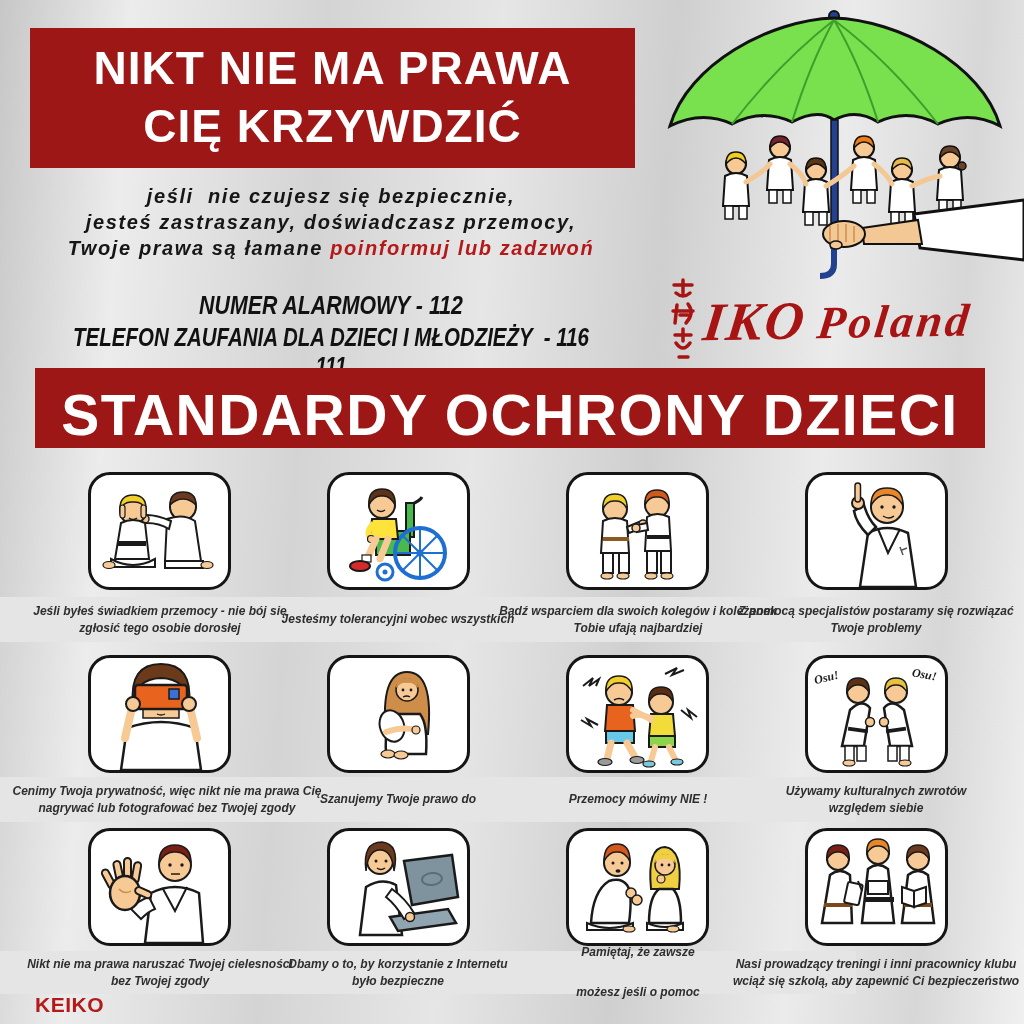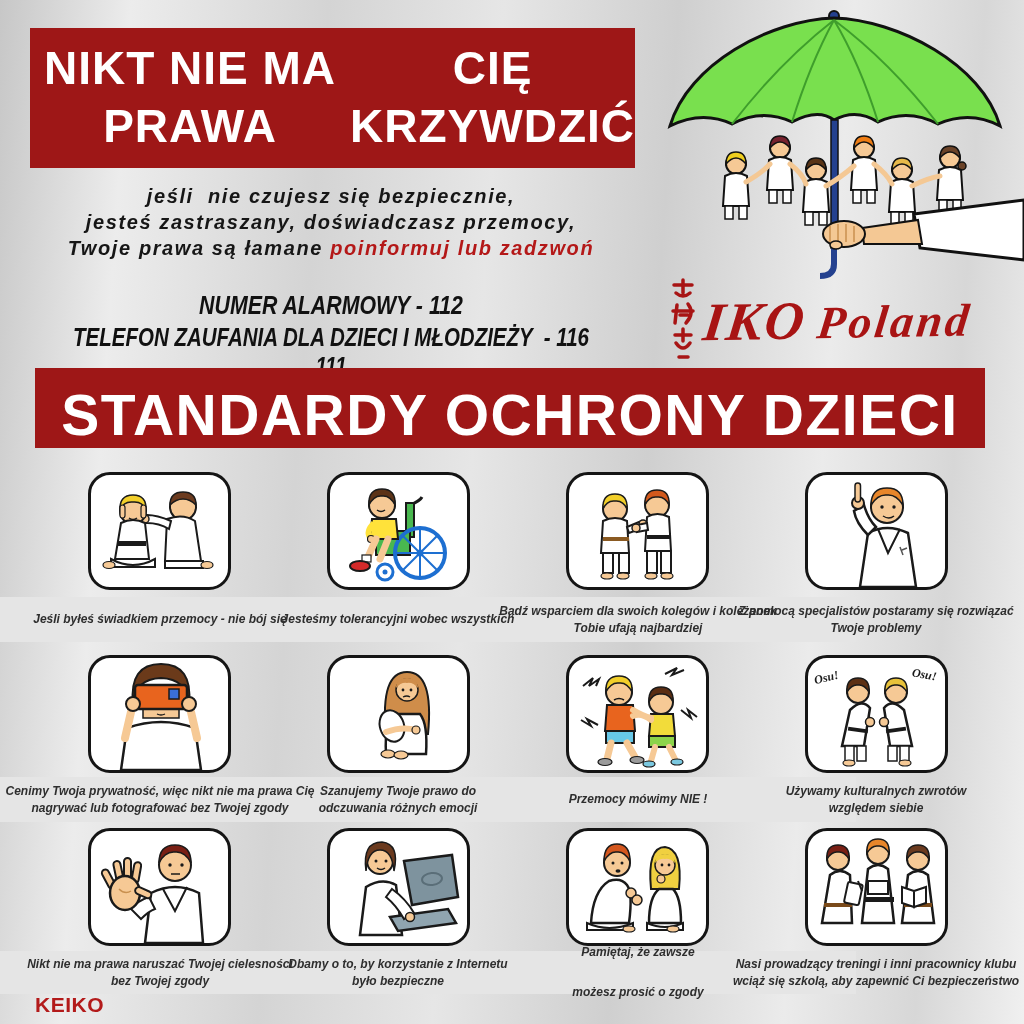--- a/index.html
+++ b/index.html
@@ -5,21 +5,21 @@
   html,body{margin:0;padding:0;}
   body{font-family:"Liberation Sans", sans-serif; background:#9a9a9a;}
   .poster{
     position:relative; width:1024px; height:1024px; overflow:hidden; margin:0 auto;
     background:linear-gradient(94deg,#c7c7c7 0%,#ececec 12%,#d4d4d4 30%,#e6e6e6 46%,#cfcfcf 62%,#ebebeb 78%,#d7d7d7 90%,#f0f0f0 100%);
   }
   .abs{position:absolute;}
   
   .top-banner{
     left:30px; top:28px; width:605px; height:140px; background:#9e1717;
-    display:flex; flex-direction:row; align-items:center; justify-content:center;
+    display:flex; flex-direction:column; align-items:center; justify-content:center;
     color:#fff; font-weight:bold; font-size:46px; line-height:1.26; letter-spacing:1px; text-align:center;
   }
   
   .intro{left:0; top:182px; width:662px; text-align:center; color:#161616;}
   .intro-line{font-size:20px; font-style:italic; font-weight:bold; letter-spacing:1.6px; margin:3px 0; white-space:pre-wrap;}
   .intro-red{color:#b41818;}
   
   .phones{left:0; top:288px; width:662px; text-align:center; color:#111;}
   .phone-line{font-size:26px; font-style:italic; font-weight:bold; transform:scaleX(0.82); transform-origin:50% 50%; margin:2px 0; white-space:pre-wrap;}
   .phone-line.second{font-size:25px;}
@@ -223,20 +223,21 @@
       <path d="M75,41 q6,4 11,0" stroke="#1a1a1a" stroke-width="1.5" fill="none"></path>
       <path d="M60,60 Q48,48 46,36 L56,30 Q60,44 68,52 Z" fill="#fff" stroke="#1a1a1a" stroke-width="2.5"></path>
       <circle cx="50" cy="28" r="6" fill="#f6c995" stroke="#1a1a1a" stroke-width="2"></circle>
       <rect x="47" y="8" width="5.5" height="19" rx="2.7" fill="#f6c995" stroke="#1a1a1a" stroke-width="1.5"></rect>
     </svg>
   </div>
 
   <div class="abs strip" style="top:597px; height:45px;">
     <div class="caption" style="left:0px;">
       <div>Jeśli byłeś świadkiem przemocy - nie bój się</div>
+        <div>zgłosić tego osobie dorosłej</div>
     </div>
     <div class="caption" style="left:238px;">
       <div>Jesteśmy tolerancyjni wobec wszystkich</div>
         <div></div>
     </div>
     <div class="caption" style="left:478px;">
       <div>Bądź wsparciem dla swoich kolegów i koleżanek</div>
         <div>Tobie ufają najbardziej</div>
     </div>
     <div class="caption" style="left:716px;">
@@ -318,27 +319,26 @@
       <path d="M104,88 L96,52 Q84,40 76,50 L82,88 Z" fill="#fff" stroke="#1a1a1a" stroke-width="2.5"></path>
       <rect x="78" y="70" width="20" height="4" fill="#1a1a1a" transform="rotate(-8 88 72)"></rect>
       <circle cx="76" cy="64" r="4.5" fill="#f6c995" stroke="#1a1a1a" stroke-width="1.5"></circle>
       <rect x="80" y="88" width="9" height="15" fill="#fff" stroke="#1a1a1a" stroke-width="1.5"></rect>
       <rect x="92" y="88" width="9" height="15" fill="#fff" stroke="#1a1a1a" stroke-width="1.5"></rect>
       <ellipse cx="97" cy="105" rx="6" ry="3" fill="#f6c995" stroke="#1a1a1a" stroke-width="1.2"></ellipse>
     </svg>
   </div>
 
   <div class="abs strip" style="top:777px; height:45px;">
-    <div class="caption" style="left:0px;">
+    <div class="caption" style="left:7px;">
       <div>Cenimy Twoja prywatność, więc nikt nie ma prawa Cię</div>
         <div>nagrywać lub fotografować bez Twojej zgody</div>
     </div>
     <div class="caption" style="left:238px;align-items:center;">
       <div>Szanujemy Twoje prawo do</div>
-        <div>odczuwania różnych emocji</div>
     </div>
     <div class="caption" style="left:478px;">
       <div>Przemocy mówimy NIE !</div>
         <div></div>
     </div>
     <div class="caption" style="left:716px;">
       <div>Używamy kulturalnych zwrotów</div>
         <div>względem siebie</div>
     </div>
   </div>
@@ -428,21 +428,21 @@
     <div class="caption" style="left:0px;">
       <div>Nikt nie ma prawa naruszać Twojej cielesności</div>
         <div>bez Twojej zgody</div>
     </div>
     <div class="caption" style="left:238px;">
       <div>Dbamy o to, by korzystanie z Internetu</div>
         <div>było bezpieczne</div>
     </div>
     <div class="caption" style="left:478px;gap:23px;">
       <div>Pamiętaj, że zawsze</div>
-        <div>możesz prosić o zgody</div>
+        <div>możesz jeśli o pomoc</div>
     </div>
     <div class="caption" style="left:716px;">
       <div>Nasi prowadzący treningi i inni pracownicy klubu</div>
         <div>wciąż się szkolą, aby zapewnić Ci bezpieczeństwo</div>
     </div>
   </div>
 
   <div class="abs keiko">KEIKO</div>
 
 </div>

